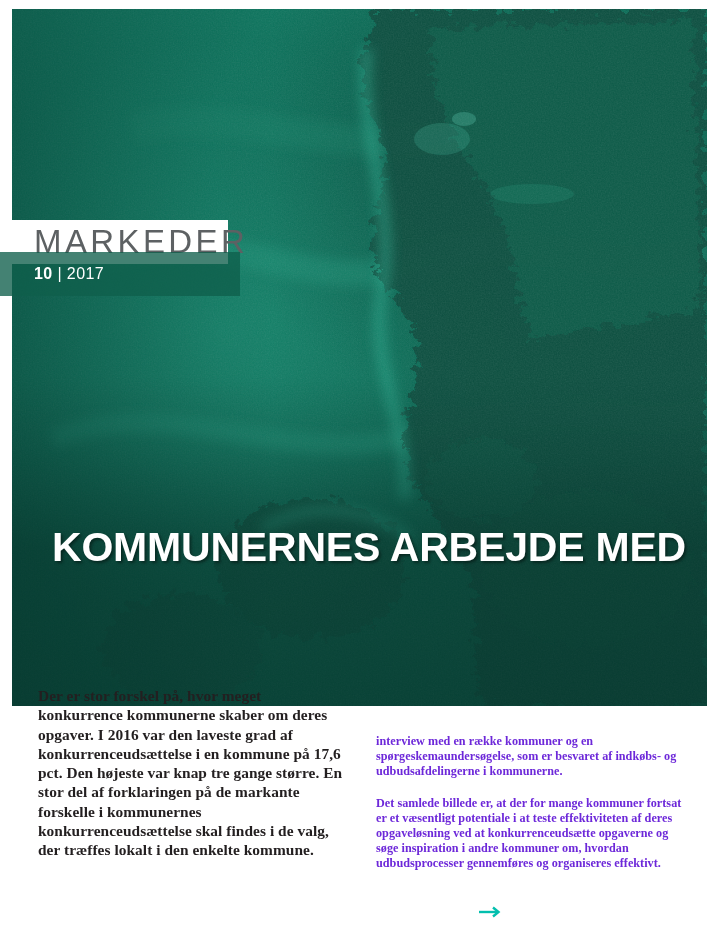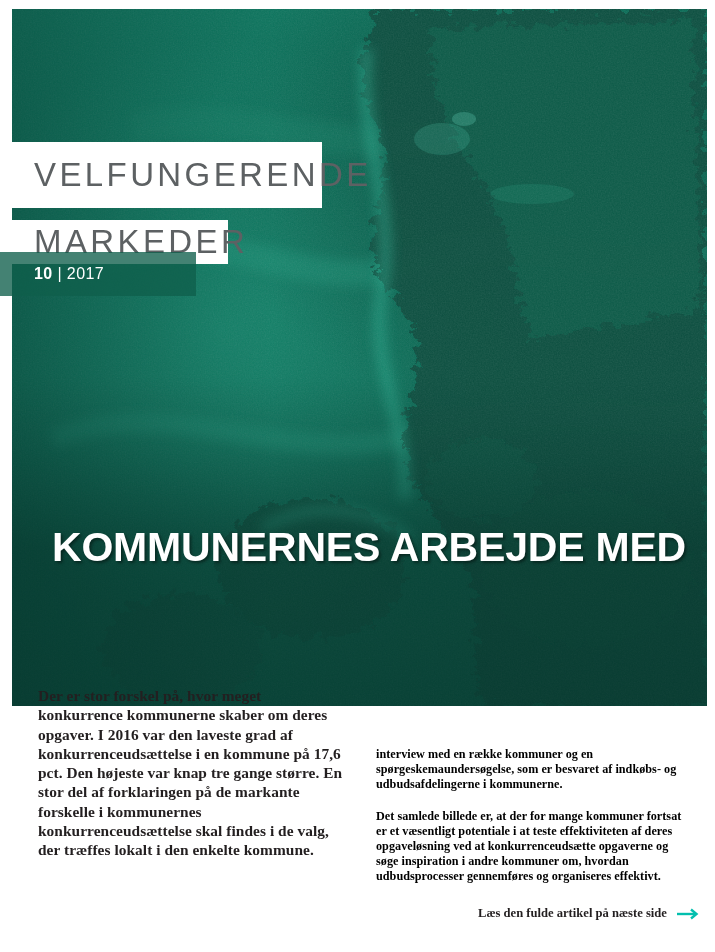--- a/index.html
+++ b/index.html
@@ -64,21 +64,21 @@
     color: #5d6163;
     letter-spacing: 3.4px;
     white-space: nowrap;
   }
   #mast-word-1 { font-size: 33px; }
   #mast-word-2 { font-size: 33px; }
 
   #issue-band {
     position: absolute;
     left: 0px; top: 252px;
-    width: 196px; height: 44px;
+    width: 240px; height: 44px;
     background: rgba(15,95,75,0.78);
     display: flex;
     align-items: center;
     padding-left: 34px;
     box-sizing: border-box;
   }
   #issue-text {
     color: #ffffff;
     font-size: 16px;
     letter-spacing: 0.4px;
@@ -125,22 +125,22 @@
     line-height: 19.3px;
     color: #231f20;
     margin: 0 0 10px 0;
     letter-spacing: 0.05px;
   }
   .body-p {
     font-family: "Liberation Serif", serif;
     font-weight: 700;
     font-size: 12.2px;
     line-height: 15.2px;
-    color: #000000;
-    margin: 13px 0 16px 0;
+    color: #6d28d9;
+    margin: 0 0 16px 0;
     letter-spacing: 0.02px;
   }
   #footer-note {
     position: absolute;
     left: 478px;
     top: 906px;
     display: flex;
     align-items: center;
     gap: 9px;
   }
@@ -231,23 +231,20 @@
           <ellipse cx="520" cy="185" rx="42" ry="10" fill="#2fb596" opacity="0.30"></ellipse>
         </g>
 
         <rect width="695" height="697" filter="url(#grain)" opacity="0.40"></rect>
       </svg>
     </div>
     <div id="hero-shade-left"></div>
     <div id="hero-shade"></div>
   </div>
 
-  <div class="mast-box" id="mast-box-1">
-    <span class="mast-word" id="mast-word-1">VELFUNGERENDE</span>
-  </div>
   <div class="mast-box" id="mast-box-2">
     <span class="mast-word" id="mast-word-2">MARKEDER</span>
   </div>
 
   <div id="issue-band">
     <span id="issue-text"><b>10</b><span class="thin"> | </span><span class="thin">2017</span></span>
   </div>
 
   <div id="headline">
     <div class="headline-line">KOMMUNERNES ARBEJDE MED</div>
@@ -257,21 +254,20 @@
     <p class="lead">Der er stor forskel på, hvor meget konkurrence kommunerne skaber om deres opgaver. I 2016 var den laveste grad af konkurrenceudsættelse i en kommune på 17,6 pct.  Den højeste var knap tre gange større.  En stor del af forklaringen på de markante forskelle i kommunernes konkurrenceudsættelse skal findes i de valg, der træffes lokalt i den enkelte kommune.</p>
 
   </div>
 
   <div id="col-right">
     <p class="body-p">interview med en række kommuner og en spørgeskemaundersøgelse, som er besvaret af indkøbs- og udbudsafdelingerne i kommunerne.</p>
     <p class="body-p">Det samlede billede er, at der for mange kommuner fortsat er et væsentligt potentiale i at teste effektiviteten af deres opgaveløsning ved at konkurrenceudsætte opgaverne og søge inspiration i andre kommuner om, hvordan udbudsprocesser gennemføres og organiseres effektivt.</p>
   </div>
 
   <div id="footer-note">
-    <span id="footer-note-text">Læs den fulde artikel på næste side</span>
     <span>
       <svg id="footer-arrow-icon" width="24" height="12" viewBox="0 0 24 12" xmlns="http://www.w3.org/2000/svg">
         <line x1="1" y1="6" x2="19" y2="6" stroke="#03bfae" stroke-width="2.4"></line>
         <polyline points="15,1.5 20.5,6 15,10.5" fill="none" stroke="#03bfae" stroke-width="2.4"></polyline>
       </svg>
     </span>
   </div>
 
 </div>
 

